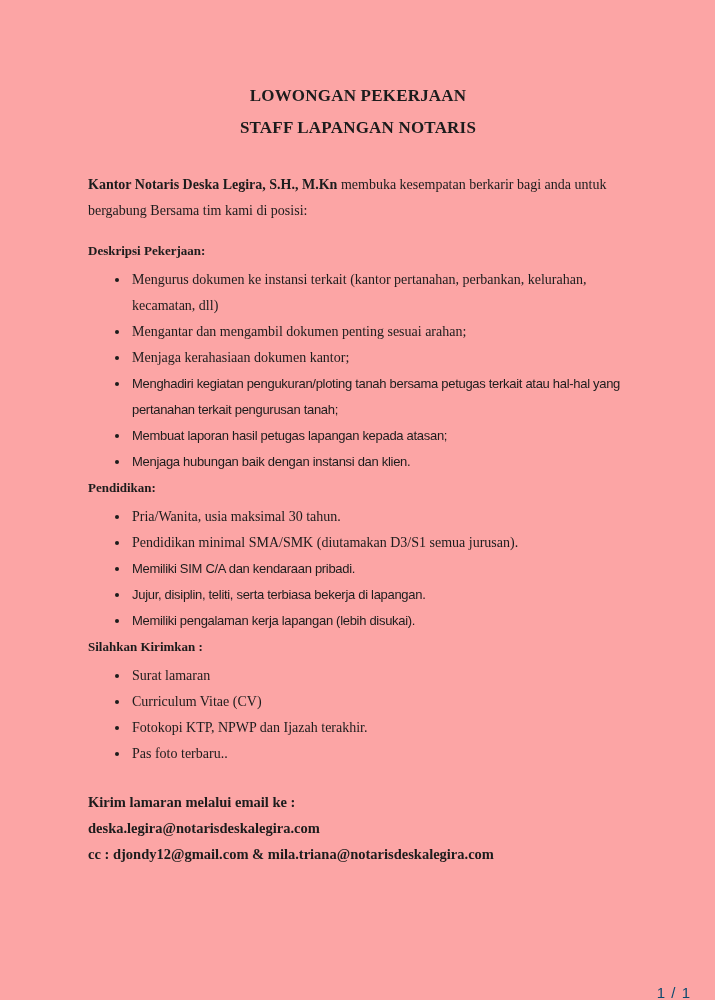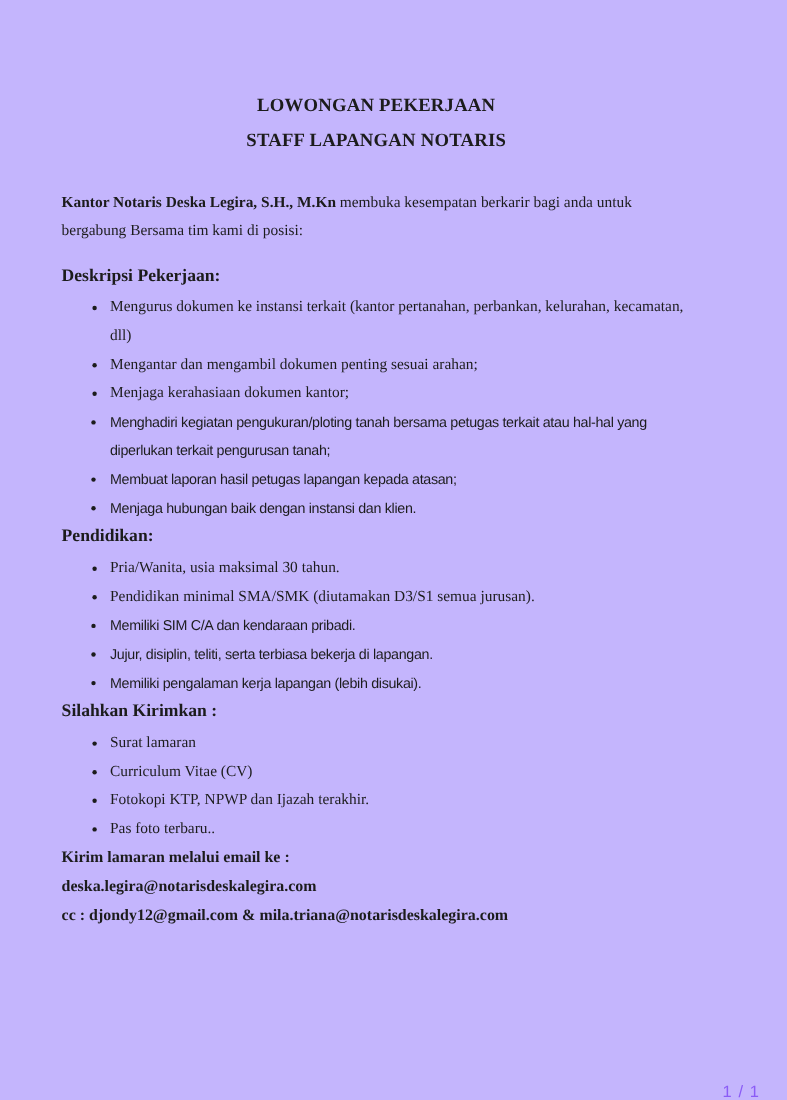--- a/index.html
+++ b/index.html
@@ -11,72 +11,73 @@
     width: 715px;
     height: 1000px;
     position: relative;
     overflow: hidden;
     font-family: "Liberation Serif", serif;
     color: #1c1c1c;
   }
   .page {
     position: absolute;
     inset: 0;
-    background: #c4b5fd;
-    padding: 80px 87px 0 56px;
+    background: #fca5a5;
+    padding: 80px 87px 0 88px;
     box-sizing: border-box;
   }
   .title {
     text-align: center;
     font-weight: bold;
     font-size: 17px;
     line-height: 32px;
     letter-spacing: 0.2px;
   }
   .intro {
     margin-top: 28px;
     font-size: 14px;
     line-height: 26px;
     text-align: left;
   }
   .intro .b { font-weight: bold; margin-top: 39px; }
   .section-heading {
     font-weight: bold;
-    font-size: 16px;
+    font-size: 13px;
     line-height: 26px;
   }
   ul.bullets {
     margin: 3px 0 0 0;
     padding: 0 0 0 42px;
     list-style: disc outside;
   }
   ul.bullets li {
     font-size: 14px;
     line-height: 26px;
     padding-left: 2px;
   }
   ul.bullets li.sans {
     font-family: "Liberation Sans", sans-serif;
     font-size: 13px;
     letter-spacing: -0.3px;
   }
   .footer-block {
+    margin-top: 22px;
   }
   .footer-line {
     font-weight: bold;
     font-size: 14.5px;
     line-height: 26px;
   }
   .page-indicator {
     position: absolute;
     top: 984px;
     right: 24px;
     font-family: "Liberation Sans", sans-serif;
     font-size: 15px;
-    color: #8b5cf6;
+    color: #0c4a6e;
     letter-spacing: 1px;
   }
 </style>
 </head>
 <body>
 
 <div class="page">
 
   <div>
     <div class="title">LOWONGAN PEKERJAAN</div>
@@ -84,21 +85,21 @@
   </div>
 
   <p class="intro"><span class="b">Kantor Notaris Deska Legira, S.H., M.Kn</span><span> membuka kesempatan berkarir bagi anda untuk bergabung Bersama tim kami di posisi:</span></p>
 
   <div>
     <div class="section-heading">Deskripsi Pekerjaan:</div>
     <ul class="bullets">
       <li>Mengurus dokumen ke instansi terkait (kantor pertanahan, perbankan, kelurahan, kecamatan, dll)</li>
       <li>Mengantar dan mengambil dokumen penting sesuai arahan;</li>
       <li>Menjaga kerahasiaan dokumen kantor;</li>
-      <li class="sans">Menghadiri kegiatan pengukuran/ploting tanah bersama petugas terkait atau hal-hal yang diperlukan terkait pengurusan tanah;</li>
+      <li class="sans">Menghadiri kegiatan pengukuran/ploting tanah bersama petugas terkait atau hal-hal yang pertanahan terkait pengurusan tanah;</li>
       <li class="sans">Membuat laporan hasil petugas lapangan kepada atasan;</li>
       <li class="sans">Menjaga hubungan baik dengan instansi dan klien.</li>
     </ul>
   </div>
 
   <div>
     <div class="section-heading">Pendidikan:</div>
     <ul class="bullets">
       <li>Pria/Wanita, usia maksimal 30 tahun.</li>
       <li>Pendidikan minimal SMA/SMK (diutamakan D3/S1 semua jurusan).</li>

